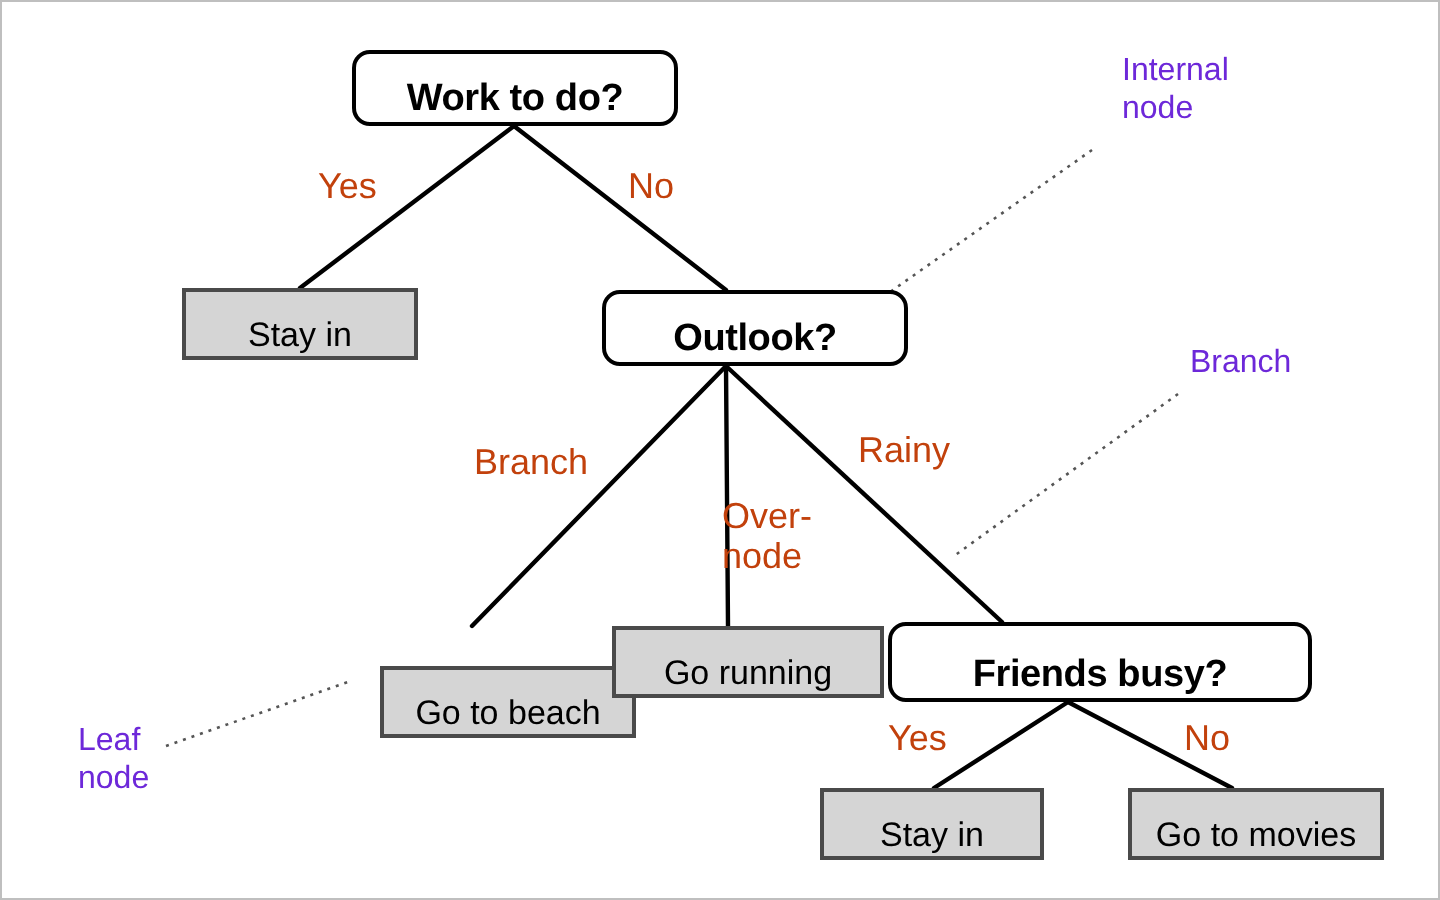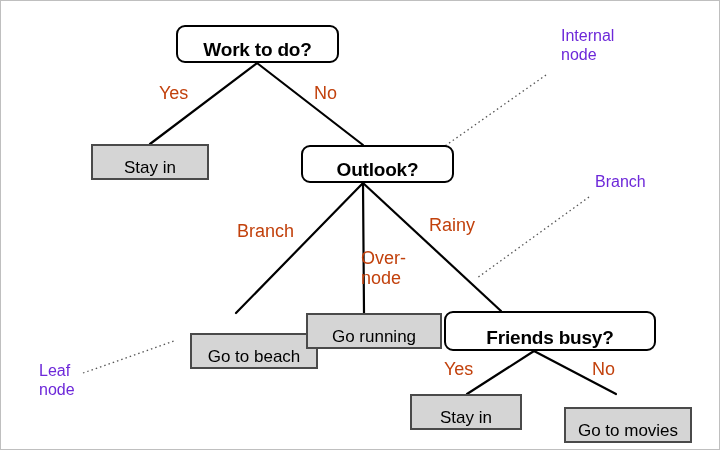--- a/index.html
+++ b/index.html
@@ -103,21 +103,21 @@
       </div>
       <div class="node node-leaf" style="left: 305px; top: 312px; width: 136px; height: 36px;">
         <span>Go running</span>
       </div>
       <div class="node node-internal" style="left: 443px; top: 310px; width: 212px; height: 40px;">
         <span>Friends busy?</span>
       </div>
       <div class="node node-leaf" style="left: 409px; top: 393px; width: 112px; height: 36px;">
         <span>Stay in</span>
       </div>
-      <div class="node node-leaf" style="left: 563px; top: 393px; width: 128px; height: 36px; margin-top: 13px;">
+      <div class="node node-leaf" style="left: 563px; top: 393px; width: 128px; height: 36px;">
         <span>Go to movies</span>
       </div>
     </div>
   <div id="edge-label-layer">
       <div class="edge-label" style="left: 158px; top: 82px;">Yes</div>
       <div class="edge-label" style="left: 313px; top: 82px;">No</div>
       <div class="edge-label" style="left: 236px; top: 220px;">Branch</div>
       <div class="edge-label" style="left: 360px; top: 247px;">Over-
 node</div>
       <div class="edge-label" style="left: 428px; top: 214px; text-align: right;">Rainy</div>

